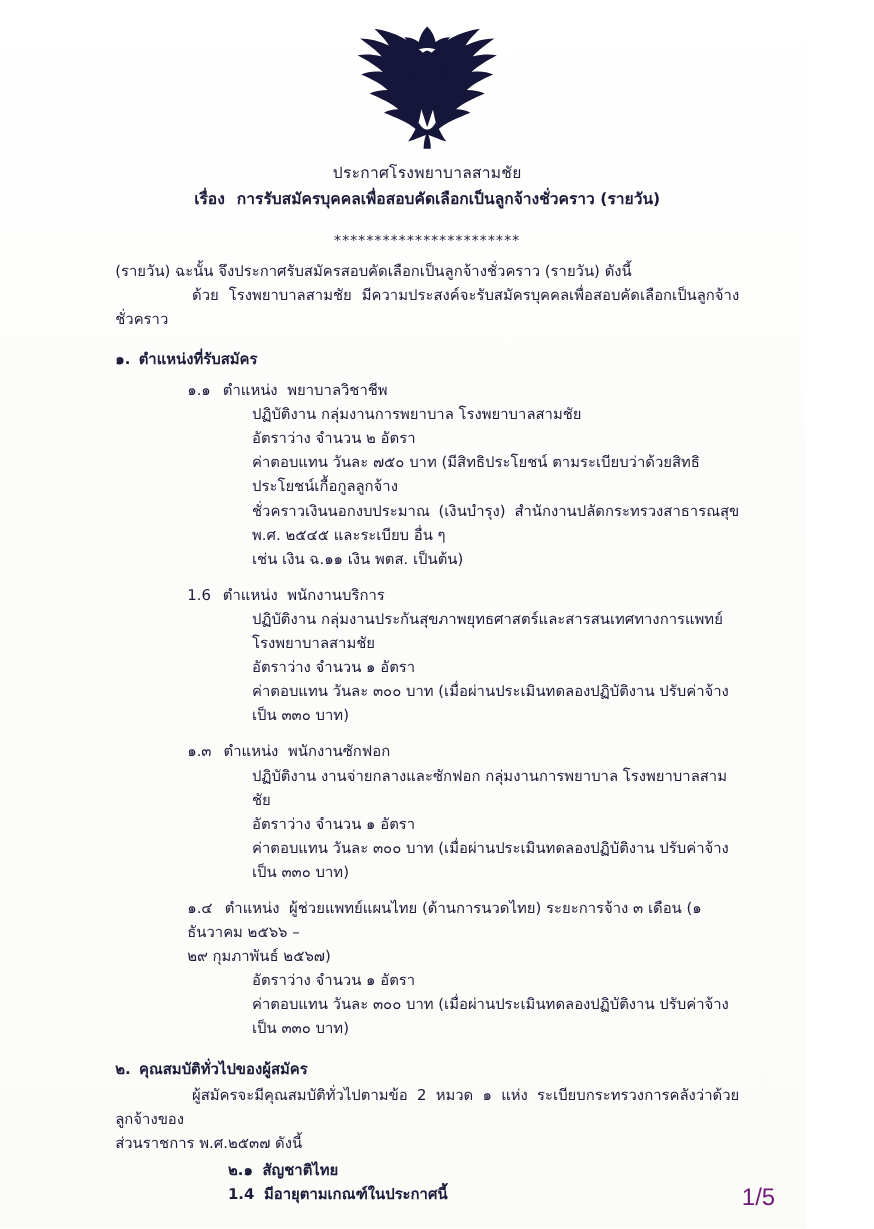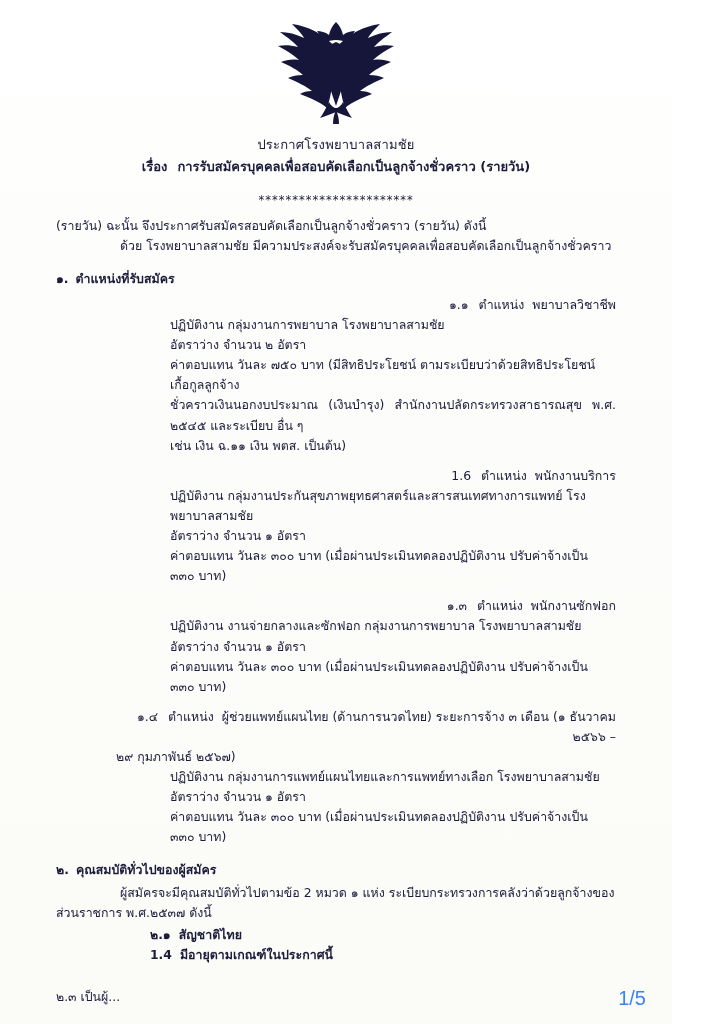--- a/index.html
+++ b/index.html
@@ -10,20 +10,21 @@
   body {
     font-family: "DejaVu Sans", "Liberation Sans", sans-serif;
   }
   .page {
     position: relative;
     width: 672px;
     height: 1024px;
     background: #fdfdfb;
     overflow: hidden;
     box-sizing: border-box;
+    padding-left: 40px;
   }
   
   .paper-tint {
     position: absolute;
     inset: 0;
     background: linear-gradient(180deg, #ffffff 0%, #fcfcfa 40%, #fbfbf8 100%);
     pointer-events: none;
   }
   .doc {
     position: relative;
@@ -93,21 +94,20 @@
 
   .lvl1 {
     margin-left: 60px;
     margin-top: 10px;
   }
   .lvl1-first {
     margin-top: 6px;
   }
   .item-head {
     margin: 0;
-    text-align: right;
   }
   .item-head .inum {
     margin-right: 10px;
   }
   .item-head .ilabel {
     margin-right: 8px;
   }
   .lvl2 {
     margin-left: 54px;
   }
@@ -135,21 +135,21 @@
     margin-top: 22px;
     margin-right: 4px;
   }
 
   
   .page-number {
     position: absolute;
     right: 26px;
     bottom: 14px;
     font-size: 20px;
-    color: #3b82f6;
+    color: #701a75;
     font-family: "Liberation Sans", sans-serif;
   }
 </style>
 </head>
 <body>
 
 <div class="page">
   <div class="paper-tint"></div>
 
   <div class="doc">
@@ -226,21 +226,20 @@
           <p>ค่าตอบแทน วันละ ๓๐๐ บาท (เมื่อผ่านประเมินทดลองปฏิบัติงาน ปรับค่าจ้างเป็น ๓๓๐ บาท)</p>
         </div>
       </div>
 
       <div class="lvl1">
         <p class="item-head">
           <span class="inum">๑.๔</span><span class="ilabel">ตำแหน่ง</span><span>ผู้ช่วยแพทย์แผนไทย (ด้านการนวดไทย) ระยะการจ้าง ๓ เดือน (๑ ธันวาคม ๒๕๖๖ –</span>
         </p>
         <p class="body">๒๙ กุมภาพันธ์ ๒๕๖๗)</p>
         <div class="lvl2">
-          <p>ปฏิบัติงาน กลุ่มงานการแพทย์แผนไทยและการแพทย์ทางเลือก โรงพยาบาลสามชัย</p>
           <p>อัตราว่าง  จำนวน  ๑  อัตรา</p>
           <p>ค่าตอบแทน วันละ ๓๐๐ บาท (เมื่อผ่านประเมินทดลองปฏิบัติงาน ปรับค่าจ้างเป็น ๓๓๐ บาท)</p>
         </div>
       </div>
     </div>
 
     <div class="section">
       <p class="section-head">
         <span class="num">๒.</span><span>คุณสมบัติทั่วไปของผู้สมัคร</span>
       </p>

